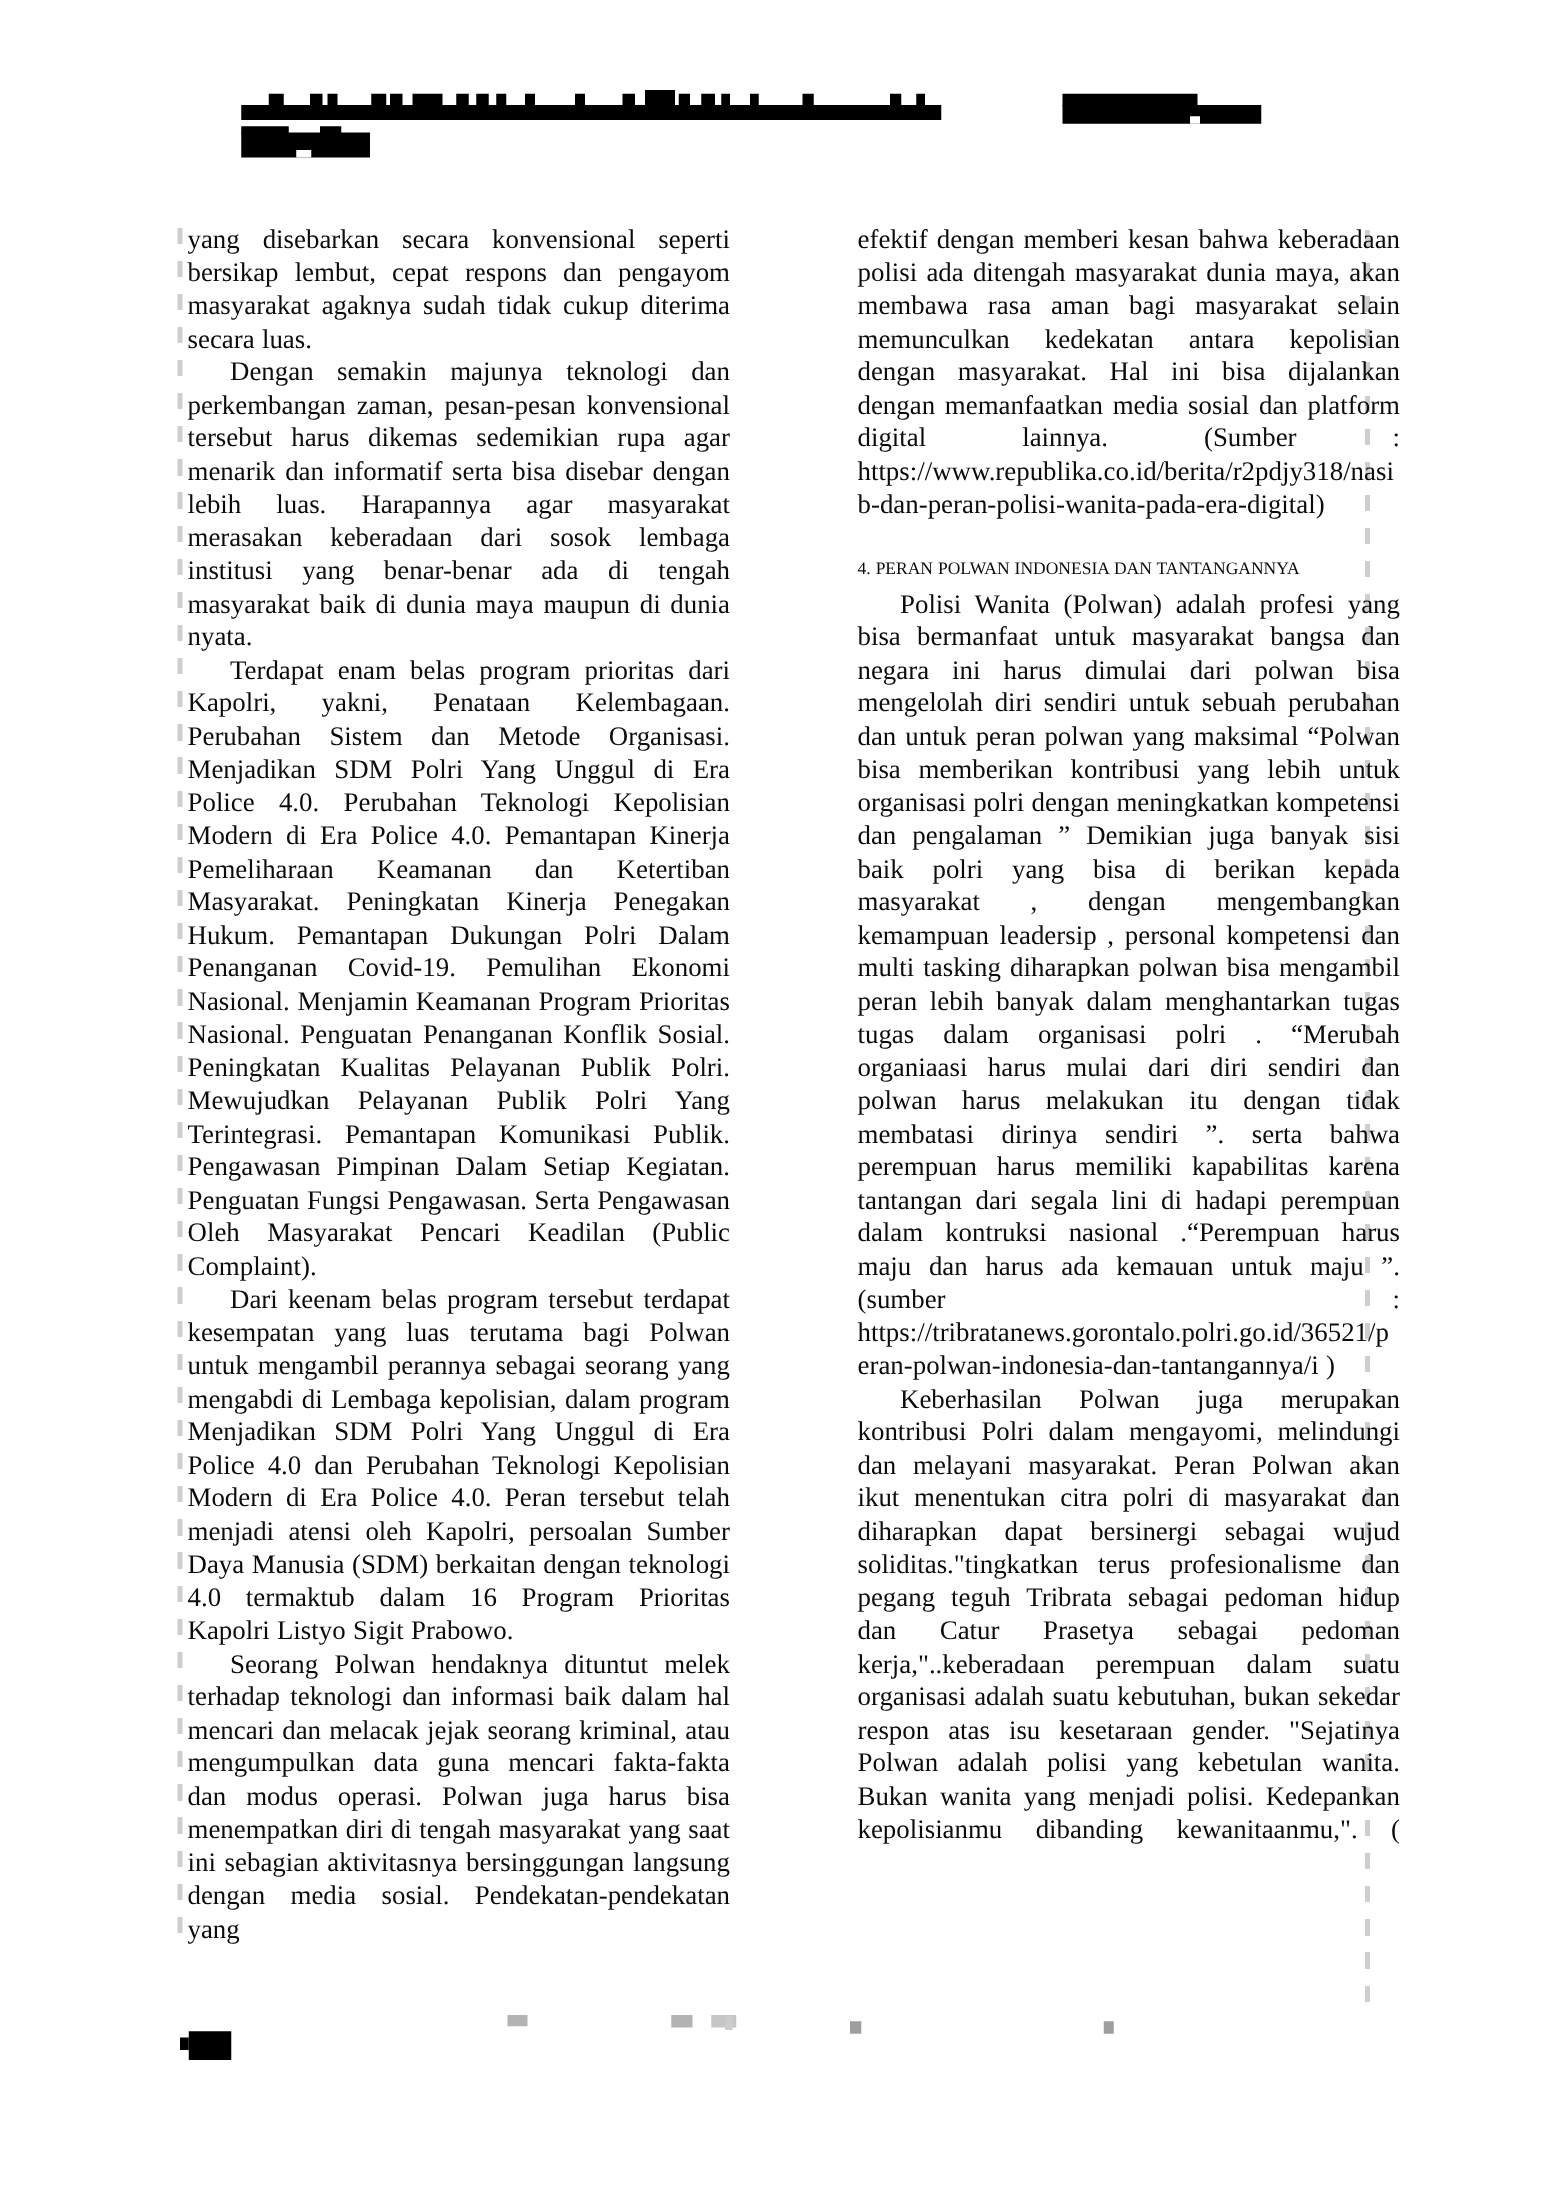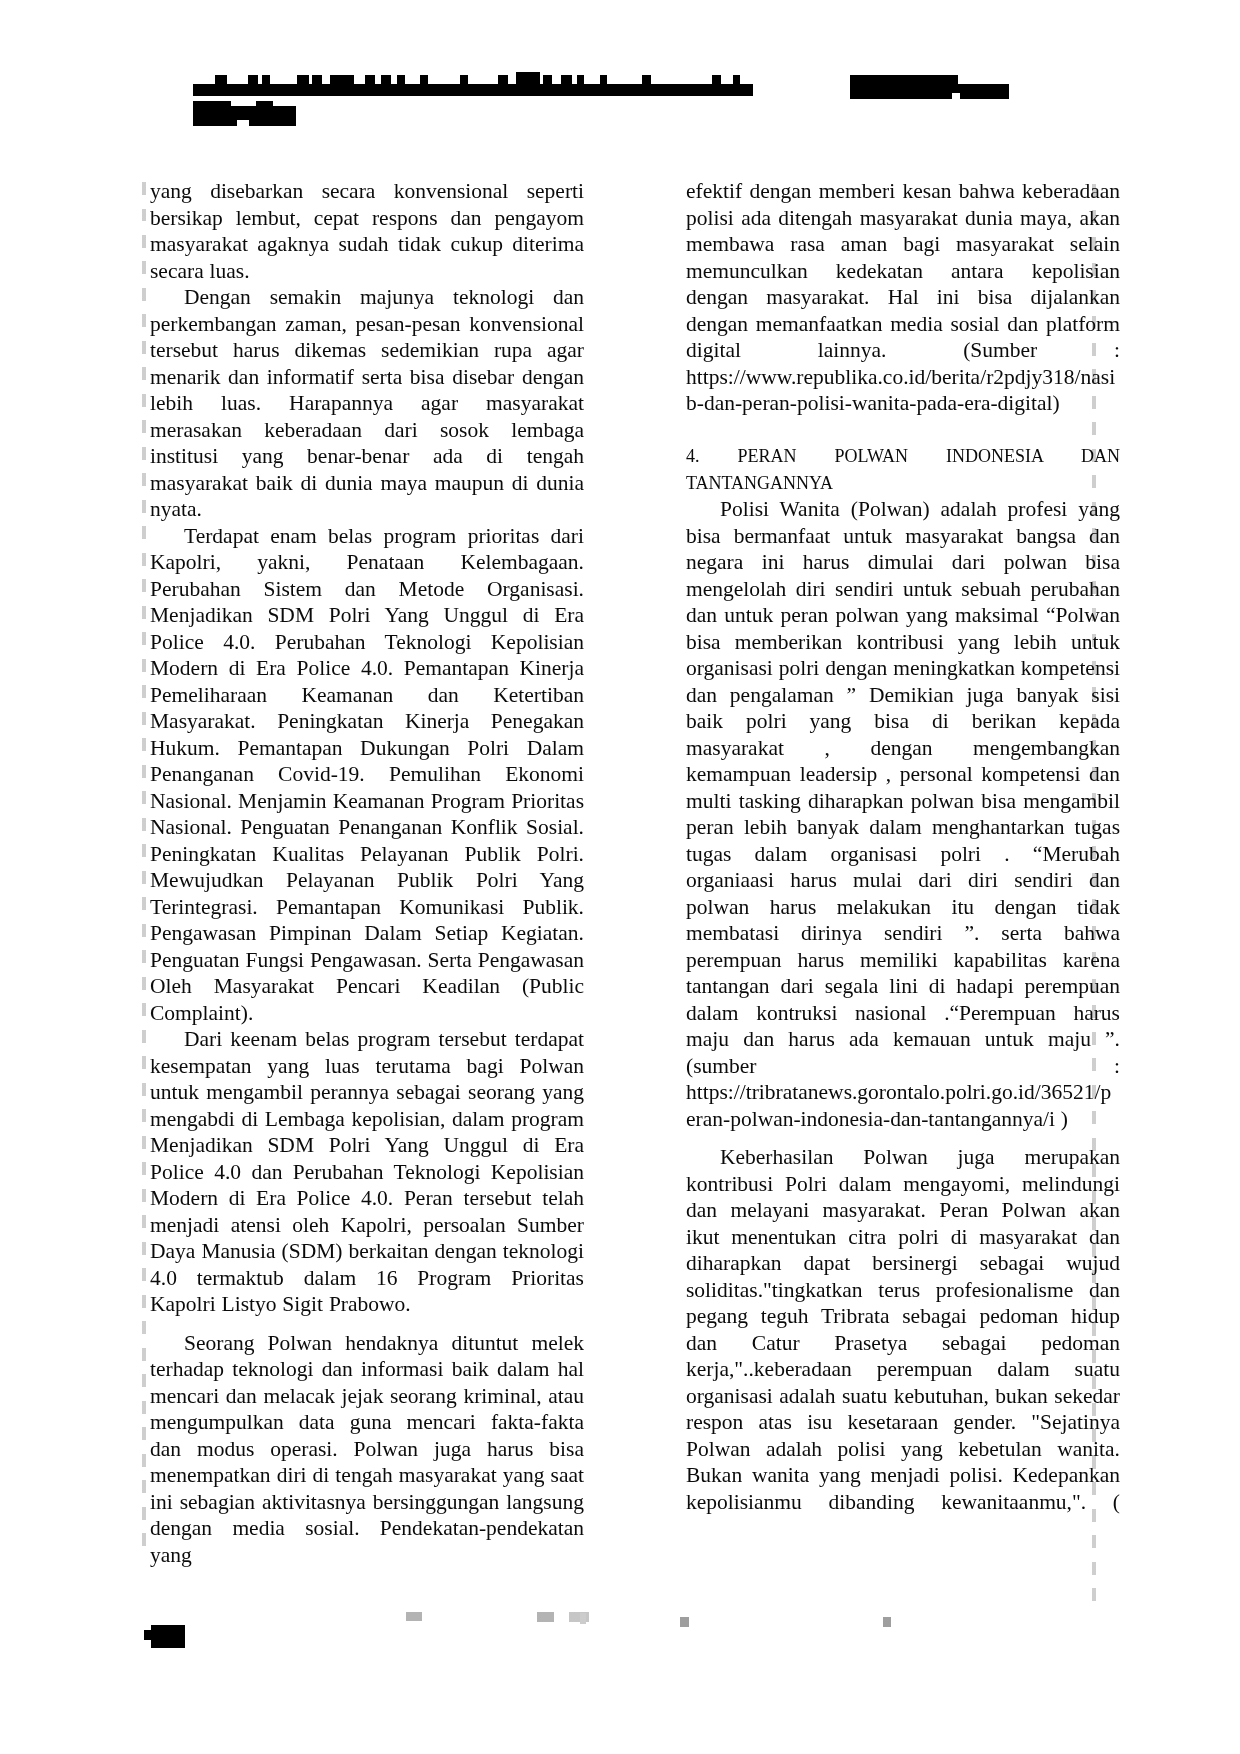--- a/index.html
+++ b/index.html
@@ -34,23 +34,23 @@
   }
   .col-left  { left: 150px; }
   .col-right { left: 686px; }
   .col p {
     margin: 0;
     text-indent: 34px;
     overflow-wrap: break-word;
     word-break: break-word;
   }
   .col p.cont { text-indent: 0; }
-  .col p.jlast { text-align-last: justify; margin-top: 12px; }
+  .col p.jlast { text-align-last: justify; }
   .section {
-    font-size: 18px;
+    font-size: 14px;
     line-height: 26.5px;
     font-weight: normal;
     margin: 26.5px 0 0 0;
     text-align: justify;
     overflow-wrap: break-word;
   }
   
   .tickstrip {
     position: absolute;
     width: 4px;

